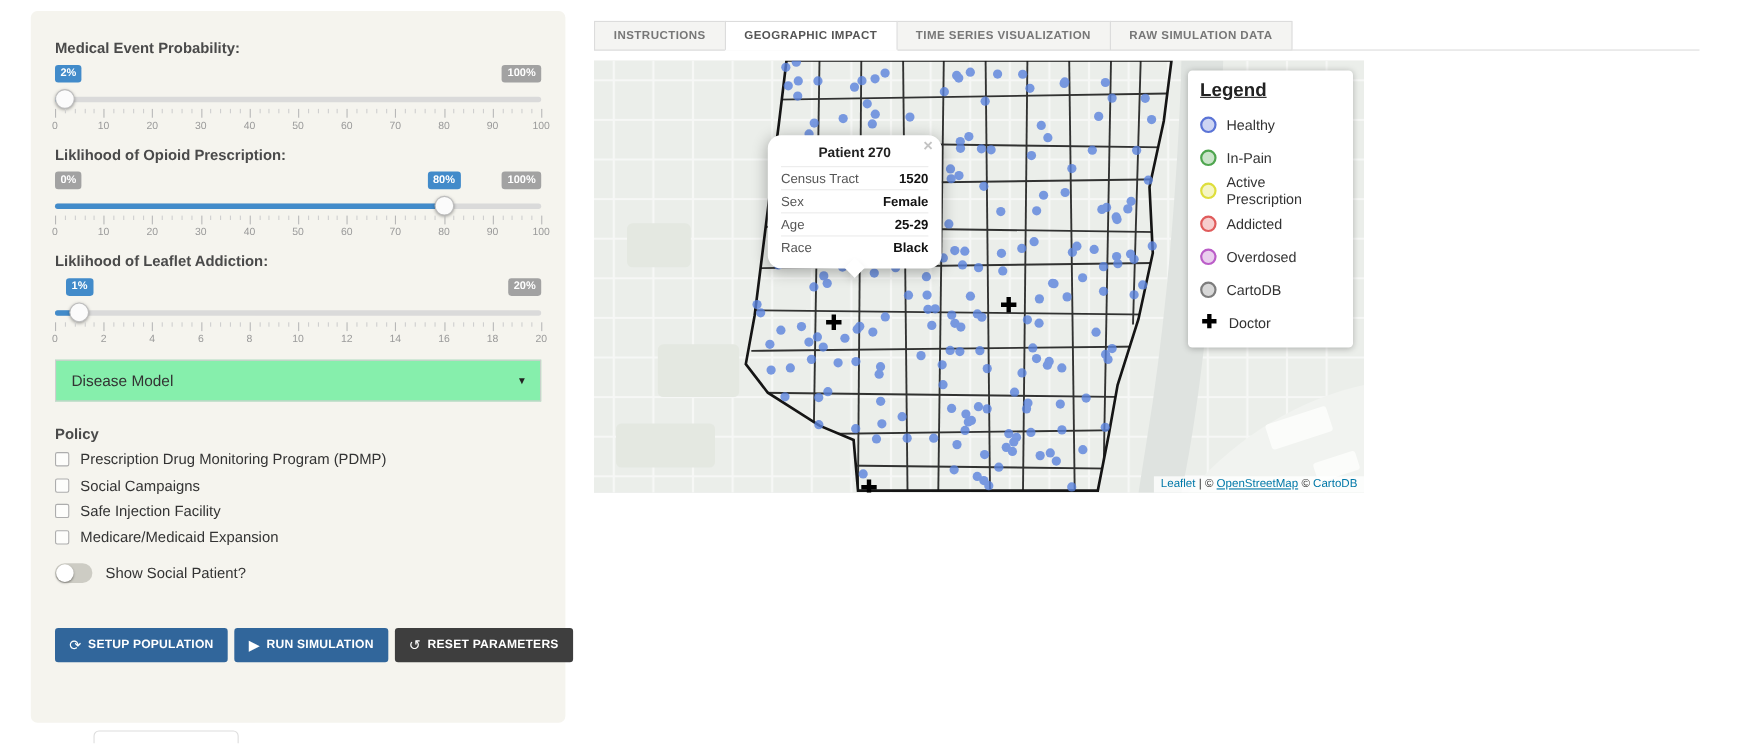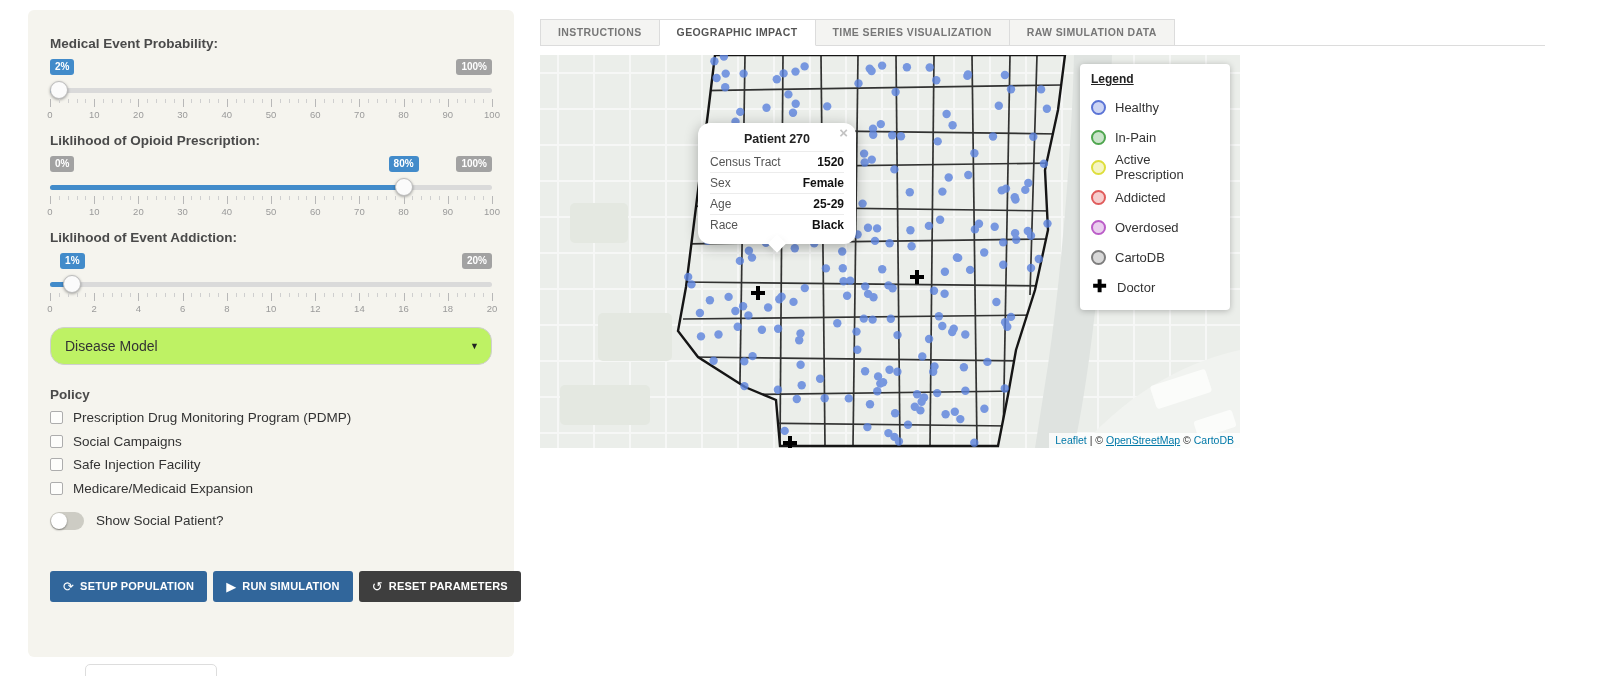--- a/index.html
+++ b/index.html
@@ -23,21 +23,21 @@
   .irs-bar{position:absolute;left:0;top:7px;height:5px;background:#428bca;border-radius:3px 0 0 3px;}
   .irs-handle{position:absolute;top:0;width:18px;height:18px;margin-left:-9px;background:#fbfbfb;
               border:1px solid #bdbdbd;border-radius:50%;box-sizing:border-box;
               box-shadow:0 1px 3px rgba(0,0,0,.35);cursor:pointer;}
   .irs-grid{position:relative;height:20px;margin-top:0;}
   .tick{position:absolute;top:0;width:1px;background:#b8b8b8;}
   .tick.major{height:8px;}
   .tick.minor{height:4px;background:#cfcfcf;}
   .tick-label{position:absolute;top:10px;transform:translateX(-50%);font-size:9.5px;color:#9a9a9a;}
 
-  .select-box{position:relative;height:38px;background:#bef264;border:1px solid #cfcfcf;border-radius:14px;
+  .select-box{position:relative;height:38px;background:#86efac;border:1px solid #cfcfcf;border-radius:0;
               margin-top:10px;margin-bottom:22px;display:flex;align-items:center;padding:0 14px;
               font-size:14px;color:#333;cursor:pointer;box-sizing:border-box;}
   .select-arrow{position:absolute;right:12px;font-size:9px;color:#222;}
 
   .policy-list{margin-top:8px;}
   .check-row{display:flex;align-items:center;margin-bottom:8.5px;cursor:pointer;}
   .check-box{width:13px;height:13px;border:1px solid #adadad;background:#fdfdfb;border-radius:2px;
              margin-right:10px;flex:0 0 auto;box-sizing:border-box;}
   .check-label{font-size:13.5px;color:#333;}
 
@@ -76,21 +76,21 @@
   .popup-row{display:flex;justify-content:space-between;padding:3px 0;border-top:1px solid #ececec;}
   .popup-row .pl{color:#555;}
   .popup-row .pv{font-weight:bold;color:#111;}
   .popup-close{position:absolute;top:3px;right:8px;font-size:15px;line-height:14px;font-weight:bold;
                color:#c3c3c3;cursor:pointer;}
   .popup-tail{position:absolute;left:50%;bottom:-6px;width:13px;height:13px;background:#fff;
               transform:translateX(-50%) rotate(45deg);box-shadow:3px 3px 8px rgba(0,0,0,.10);}
 
   .legend{position:absolute;left:540px;top:9px;width:150px;background:#fff;border-radius:4px;
           box-shadow:0 1px 6px rgba(0,0,0,.25);padding:8px 11px 8px;z-index:4;box-sizing:border-box;}
-  .legend-title{font-size:12px;font-weight:bold;text-decoration:underline;color:#222;margin-bottom:6px;}
+  .legend-title{font-size:17px;font-weight:bold;text-decoration:underline;color:#222;margin-bottom:6px;}
   .legend-item{display:flex;align-items:center;height:30px;}
   .swatch{width:15px;height:15px;border-radius:50%;border:2px solid #999;box-sizing:border-box;
           margin-right:9px;flex:0 0 auto;}
   .swatch.doctor{border:none;border-radius:0;background:none !important;width:17px;height:17px;
                  font-size:17px;font-weight:bold;line-height:16px;text-align:center;color:#000;}
   .legend-item .li-label{font-size:13px;color:#333;}
 
   .attrib{position:absolute;right:0;bottom:0;background:rgba(255,255,255,.78);padding:1px 6px 2px;
           font-size:10.5px;color:#333;z-index:4;white-space:nowrap;}
   .attrib a{color:#0078A8;text-decoration:none;cursor:pointer;}
@@ -257,21 +257,21 @@
             <div class="tick minor" style="left: 94%;"></div>
             <div class="tick minor" style="left: 96%;"></div>
             <div class="tick minor" style="left: 98%;"></div>
             <div class="tick major" style="left: 100%;"></div>
             <div class="tick-label" style="left: 100%;">100</div>
           </div>
       </div>
     </div>
 
     <div class="slider-group">
-      <div class="sec-label">Liklihood of Event Addiction:</div>
+      <div class="sec-label">Liklihood of Leaflet Addiction:</div>
       <div class="irs">
         <div class="irs-badges">
 
           <span class="badge irs-max">20%</span>
           <span class="badge irs-from" style="left: 10.1px;">1%</span>
         </div>
         <div class="irs-line">
           <div class="irs-track"></div>
           <div class="irs-bar" style="width: 5%;"></div>
           <div class="irs-handle" style="left: 5%;"></div>

